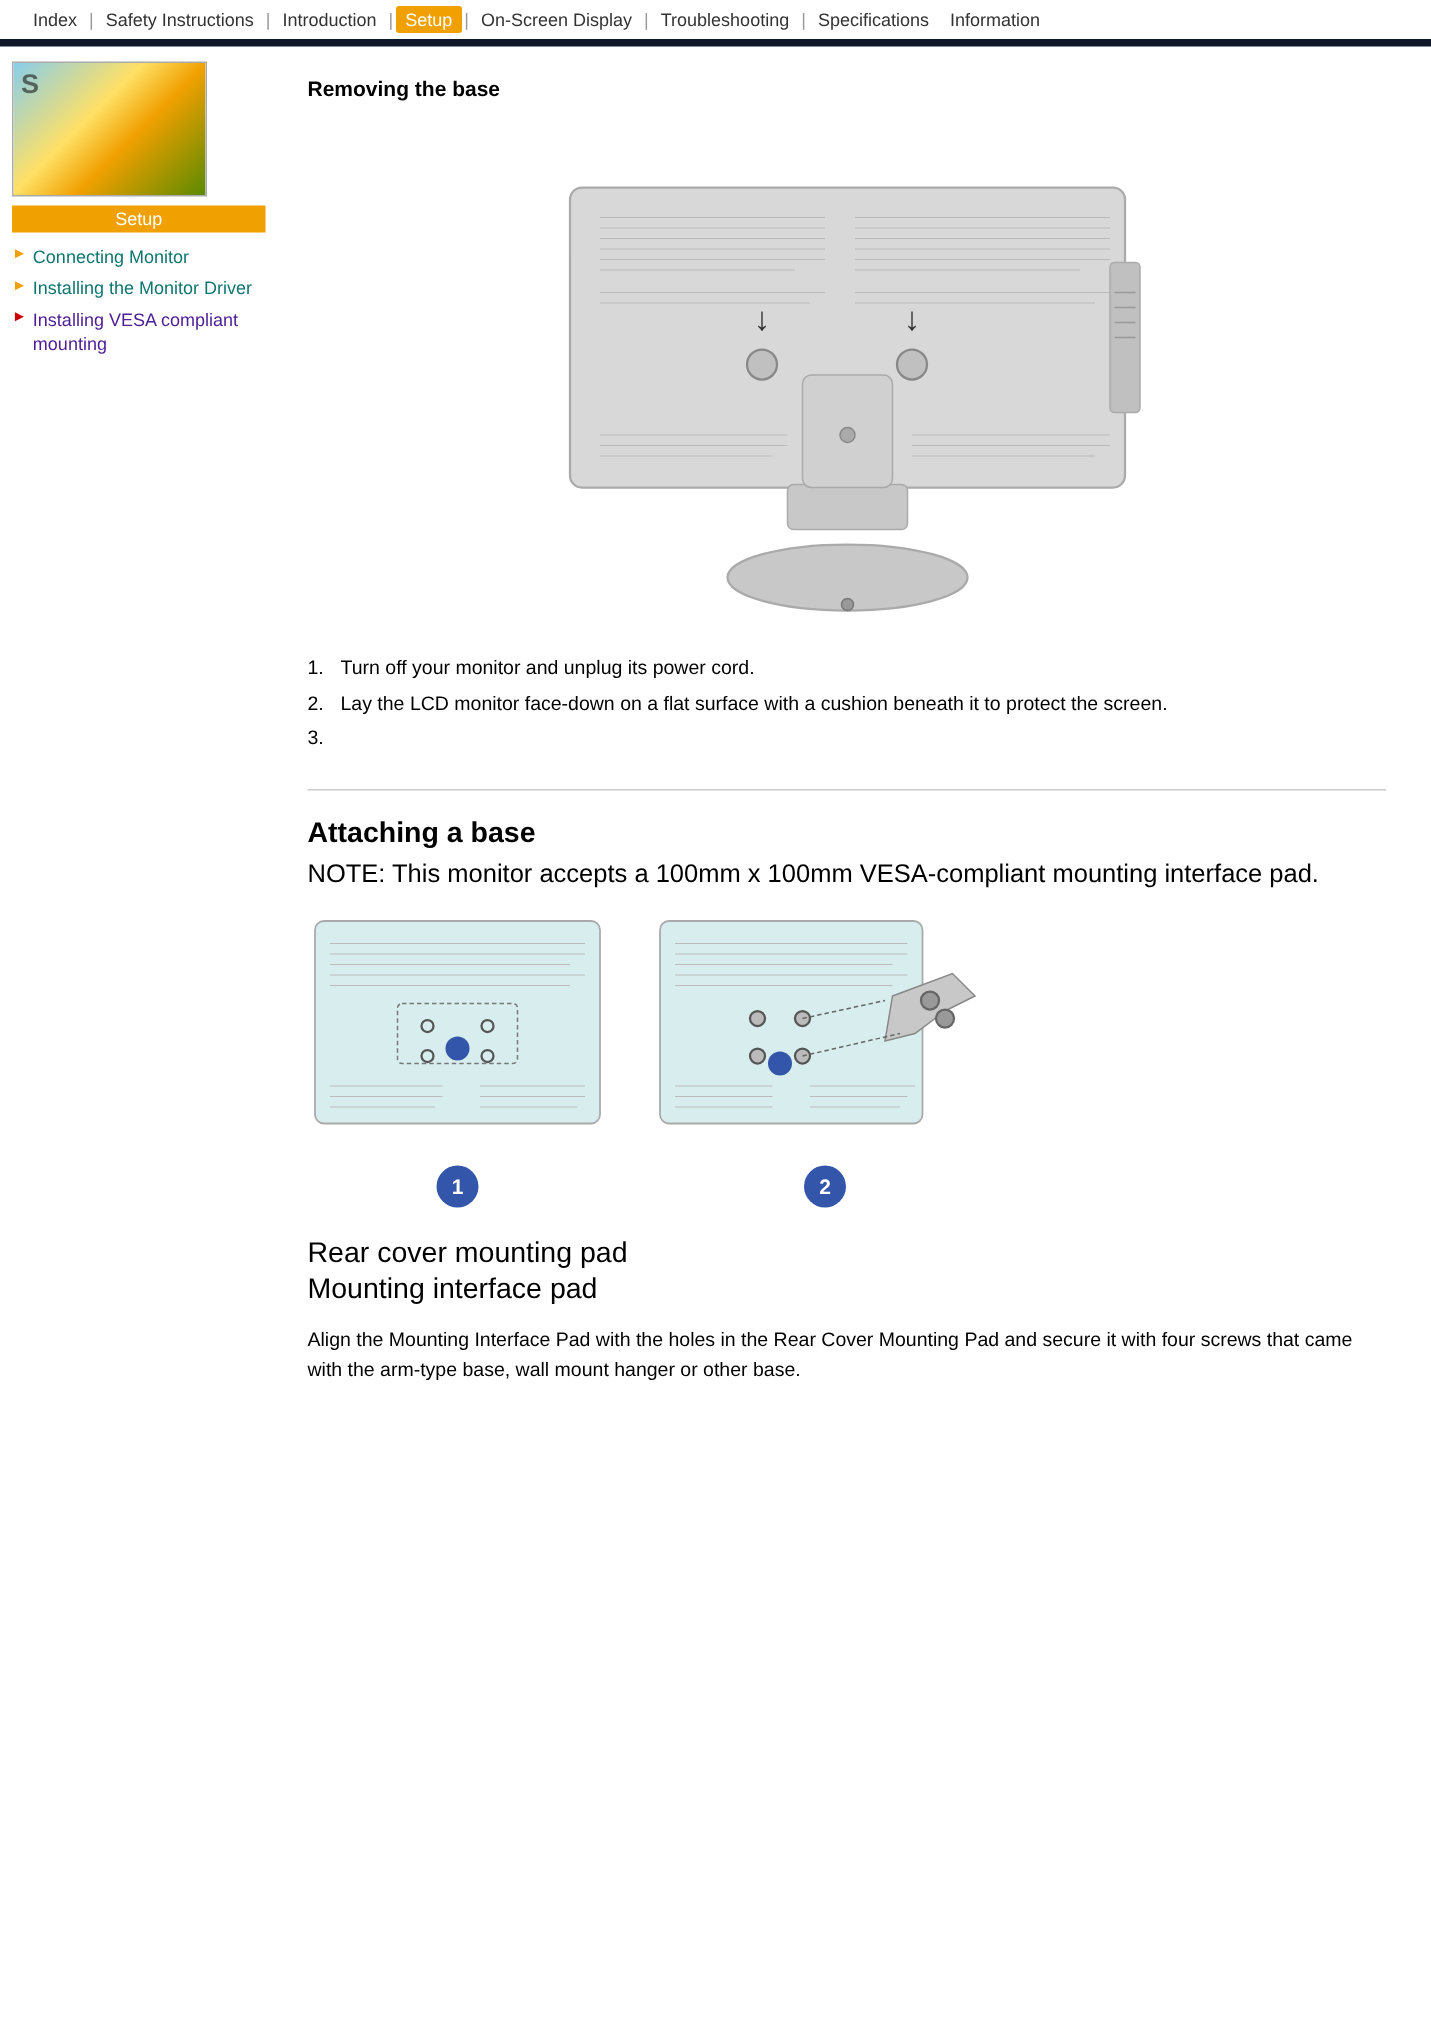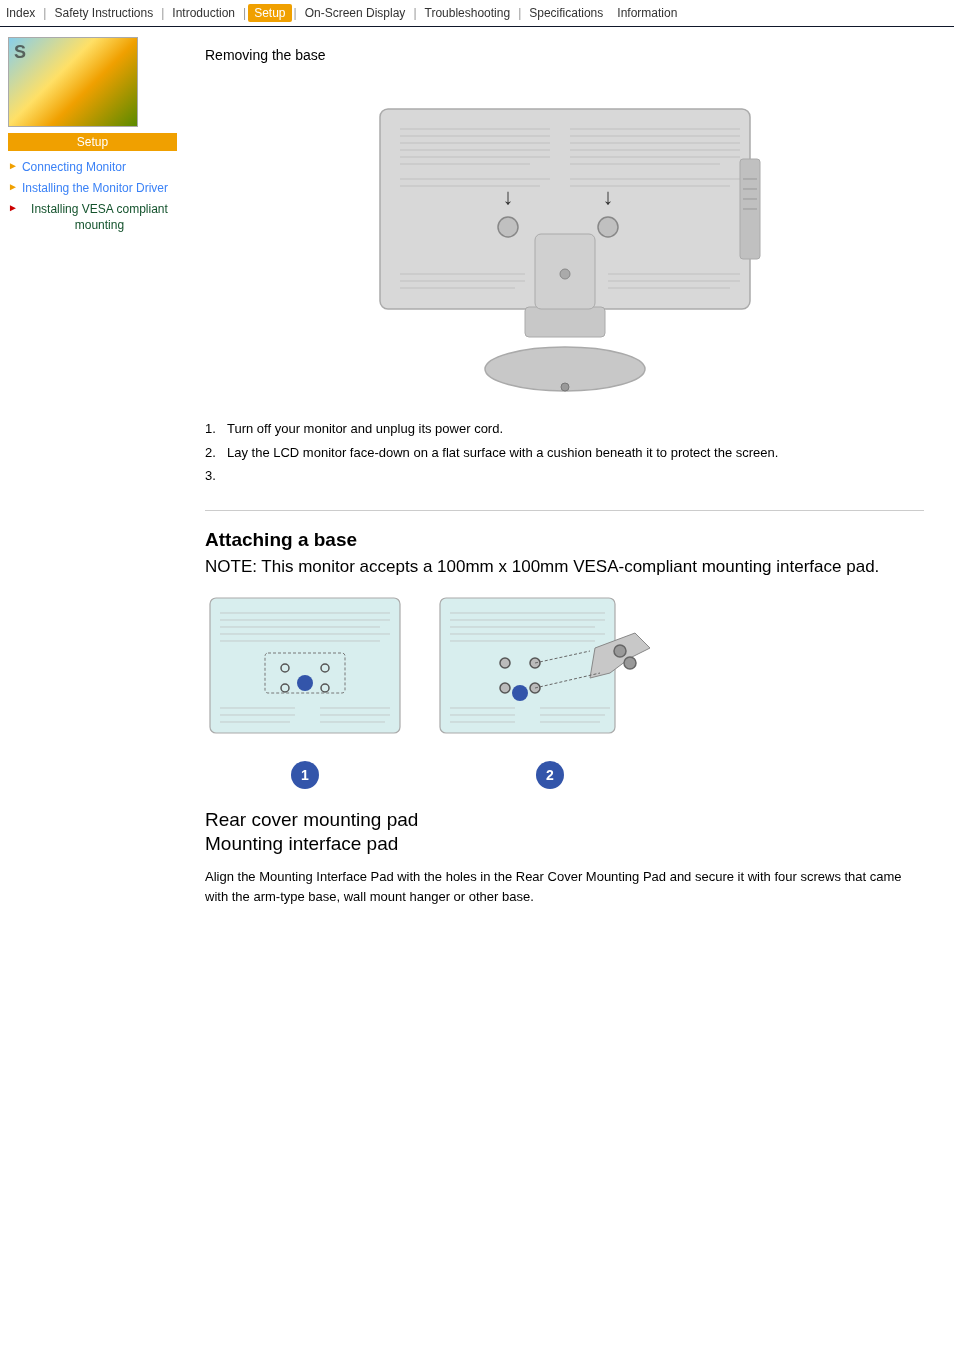--- a/index.html
+++ b/index.html
@@ -9,22 +9,22 @@
       background: #fff;
       color: #000;
       width: 954px;
     }
 
     
     .navbar {
       display: flex;
       align-items: center;
       background: #fff;
-      border-bottom: 1px solid #0f172a;
-      padding: 4px 0;
+      border-bottom: 5px solid #0f172a;
+      padding: 4px 16px;
       gap: 2px;
       flex-wrap: wrap;
     }
     .nav-item {
       font-size: 12px;
       color: #333;
       padding: 2px 6px;
       cursor: pointer;
       white-space: nowrap;
     }
@@ -89,38 +89,37 @@
     }
     .sidebar-arrow {
       color: #f0a000;
       font-size: 10px;
       margin-right: 4px;
       margin-top: 1px;
       flex-shrink: 0;
     }
     .sidebar-link-text {
       font-size: 12px;
-      color: #3b82f6;
+      color: #0f766e;
       line-height: 1.4;
     }
     .sidebar-link-text.active {
-      color: #14532d;
-      text-align: center;
+      color: #4c1d95;
     }
 
     
     .content {
       flex: 1;
       padding: 20px 30px 30px 20px;
     }
 
     .section-title {
       font-size: 14px;
-      font-weight: normal;
-      margin-bottom: 16px;
+      font-weight: bold;
+      margin-bottom: 28px;
     }
 
     
     .monitor-img-container {
       margin-bottom: 20px;
       display: flex;
       justify-content: center;
     }
 
     

